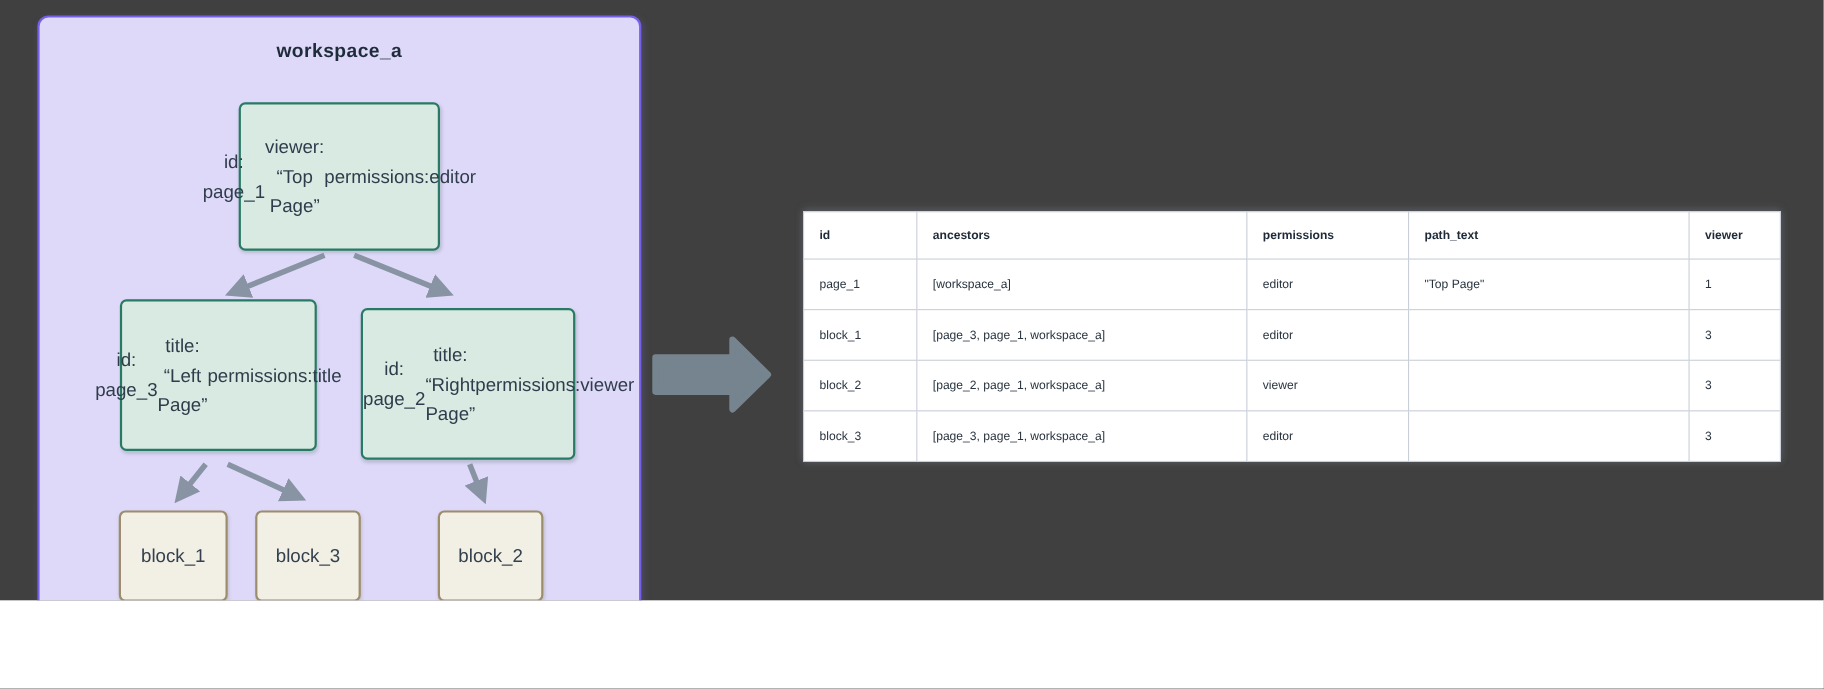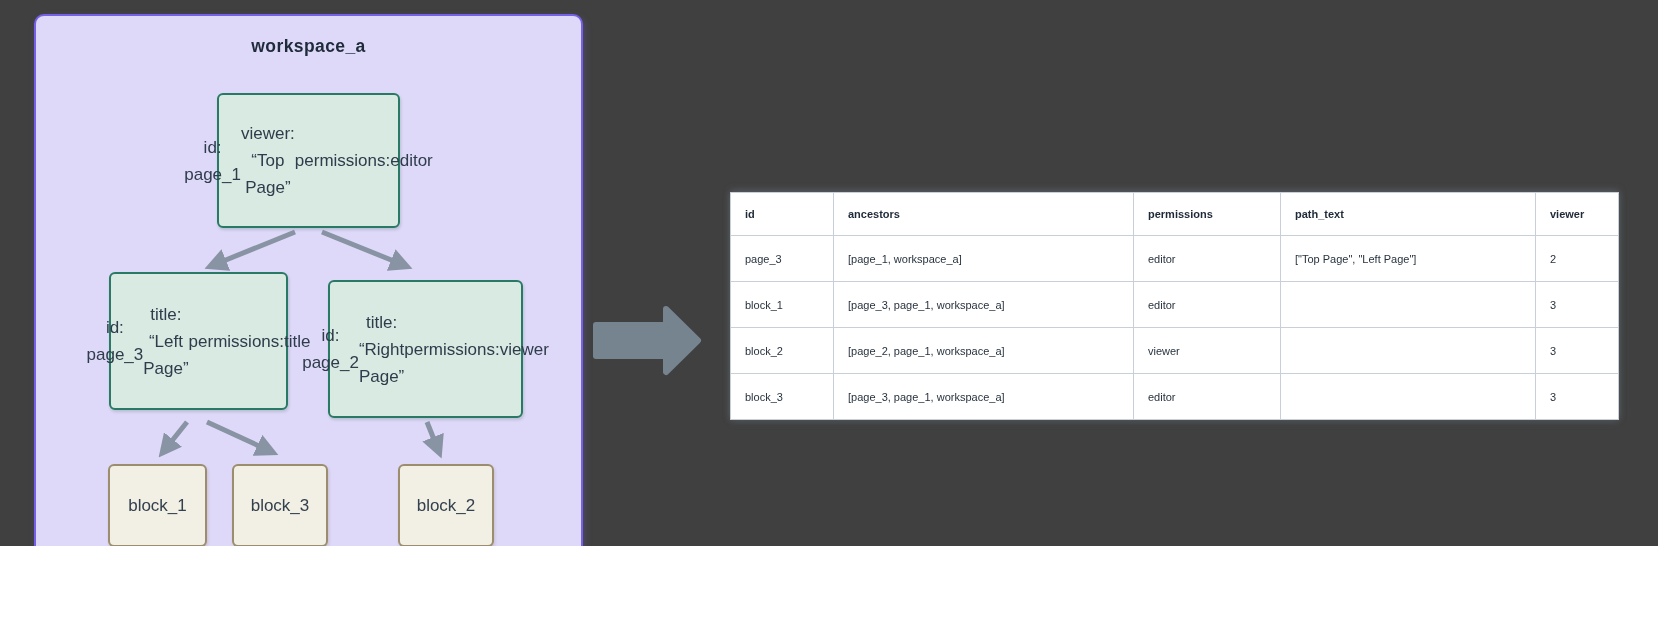--- a/index.html
+++ b/index.html
@@ -19,21 +19,21 @@
   }
   
   .node{
     position:absolute;background:#d8eae1;border:2px solid #287a64;border-radius:6px;
     box-sizing:border-box;display:flex;justify-content:center;
     align-items:center;text-align:center;font-size:17px;line-height:27px;color:#2e3c4b;
     box-shadow:1px 2px 3px rgba(20,60,50,.18);
   }
   .node-page1{left:217px;top:93px;width:183px;height:135px;}
   .node-page3{left:109px;top:272px;width:179px;height:138px;}
-  .node-page2{left:328px;top:280px;width:195px;height:138px;}
+  .node-page2{left:328px;top:280px;width:195px;height:138px;justify-content:space-between;}
   .block{
     position:absolute;background:#f2efe4;border:2px solid #9b8d6d;border-radius:6px;
     box-sizing:border-box;display:flex;align-items:center;justify-content:center;
     font-size:17px;color:#33404e;box-shadow:1px 2px 3px rgba(90,80,40,.18);
   }
   .block1{left:108px;top:464px;width:99px;height:83px;}
   .block3{left:232px;top:464px;width:96px;height:83px;}
   .block2{left:398px;top:464px;width:96px;height:83px;}
   .edges,.bigarrow{position:absolute;left:0;top:0;pointer-events:none;}
   
@@ -120,25 +120,25 @@
       <tr>
         <th>id</th>
         <th>ancestors</th>
         <th>permissions</th>
         <th>path_text</th>
         <th>viewer</th>
       </tr>
     </thead>
     <tbody>
       <tr>
-        <td>page_3</td>
-        <td>[page_1, workspace_a]</td>
+        <td>page_1</td>
+        <td>[workspace_a]</td>
         <td>editor</td>
-        <td>["Top Page", "Left Page"]</td>
-        <td>2</td>
+        <td>"Top Page"</td>
+        <td>1</td>
       </tr>
       <tr>
         <td>block_1</td>
         <td>[page_3, page_1, workspace_a]</td>
         <td>editor</td>
         <td></td>
         <td>3</td>
       </tr>
       <tr>
         <td>block_2</td>

